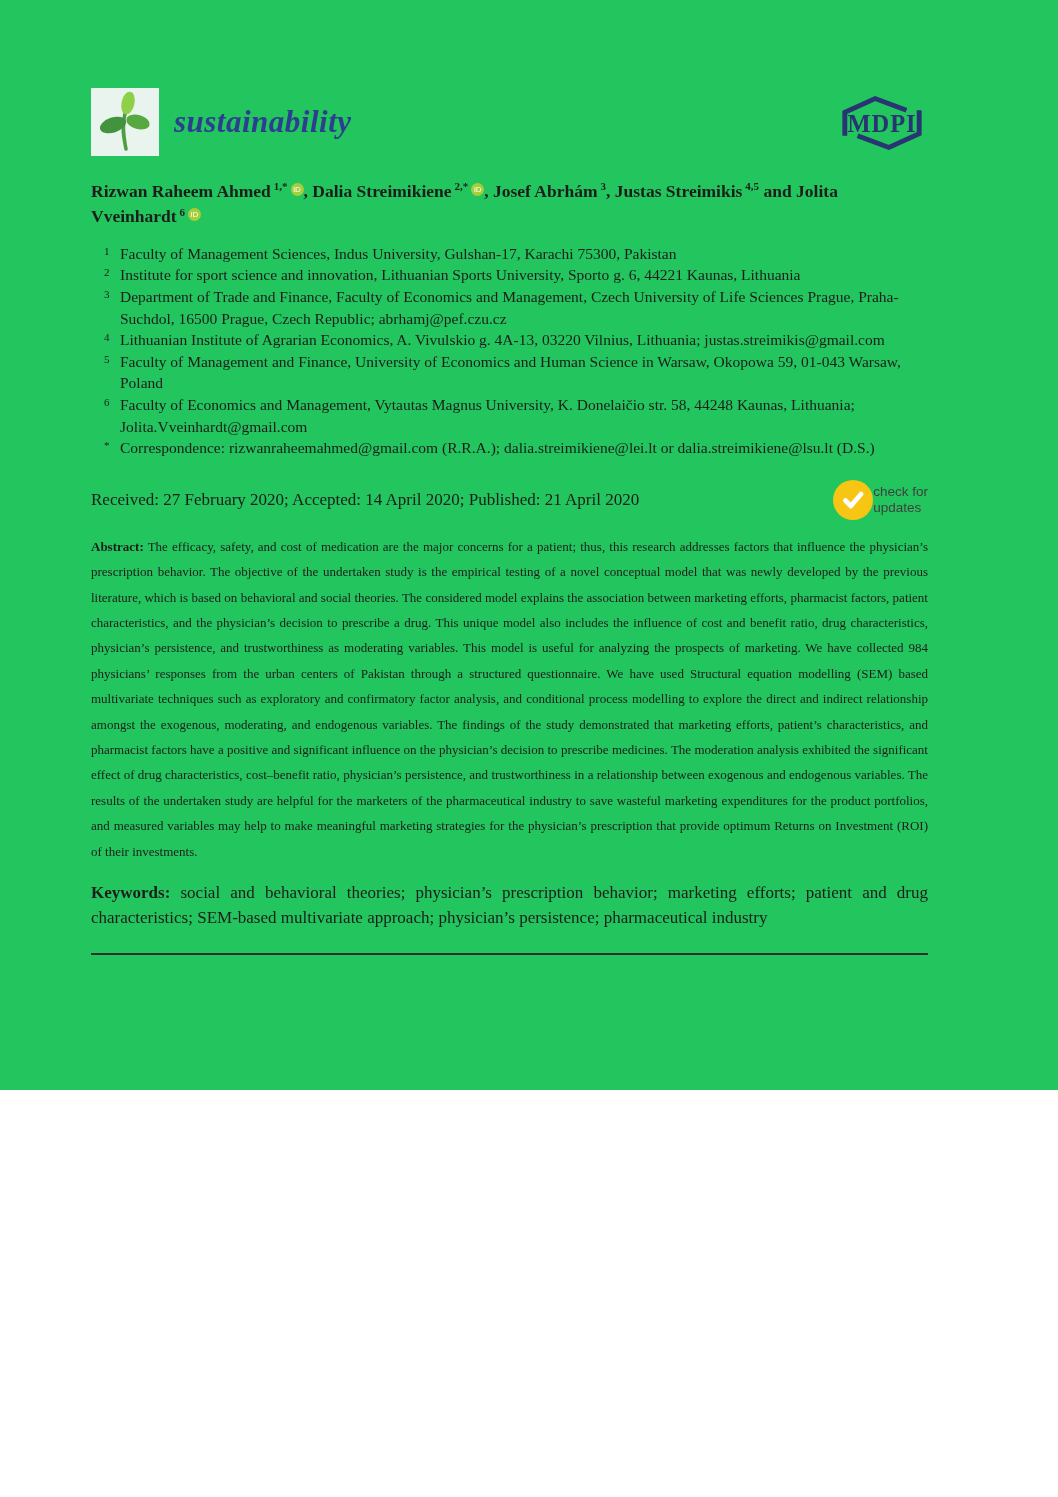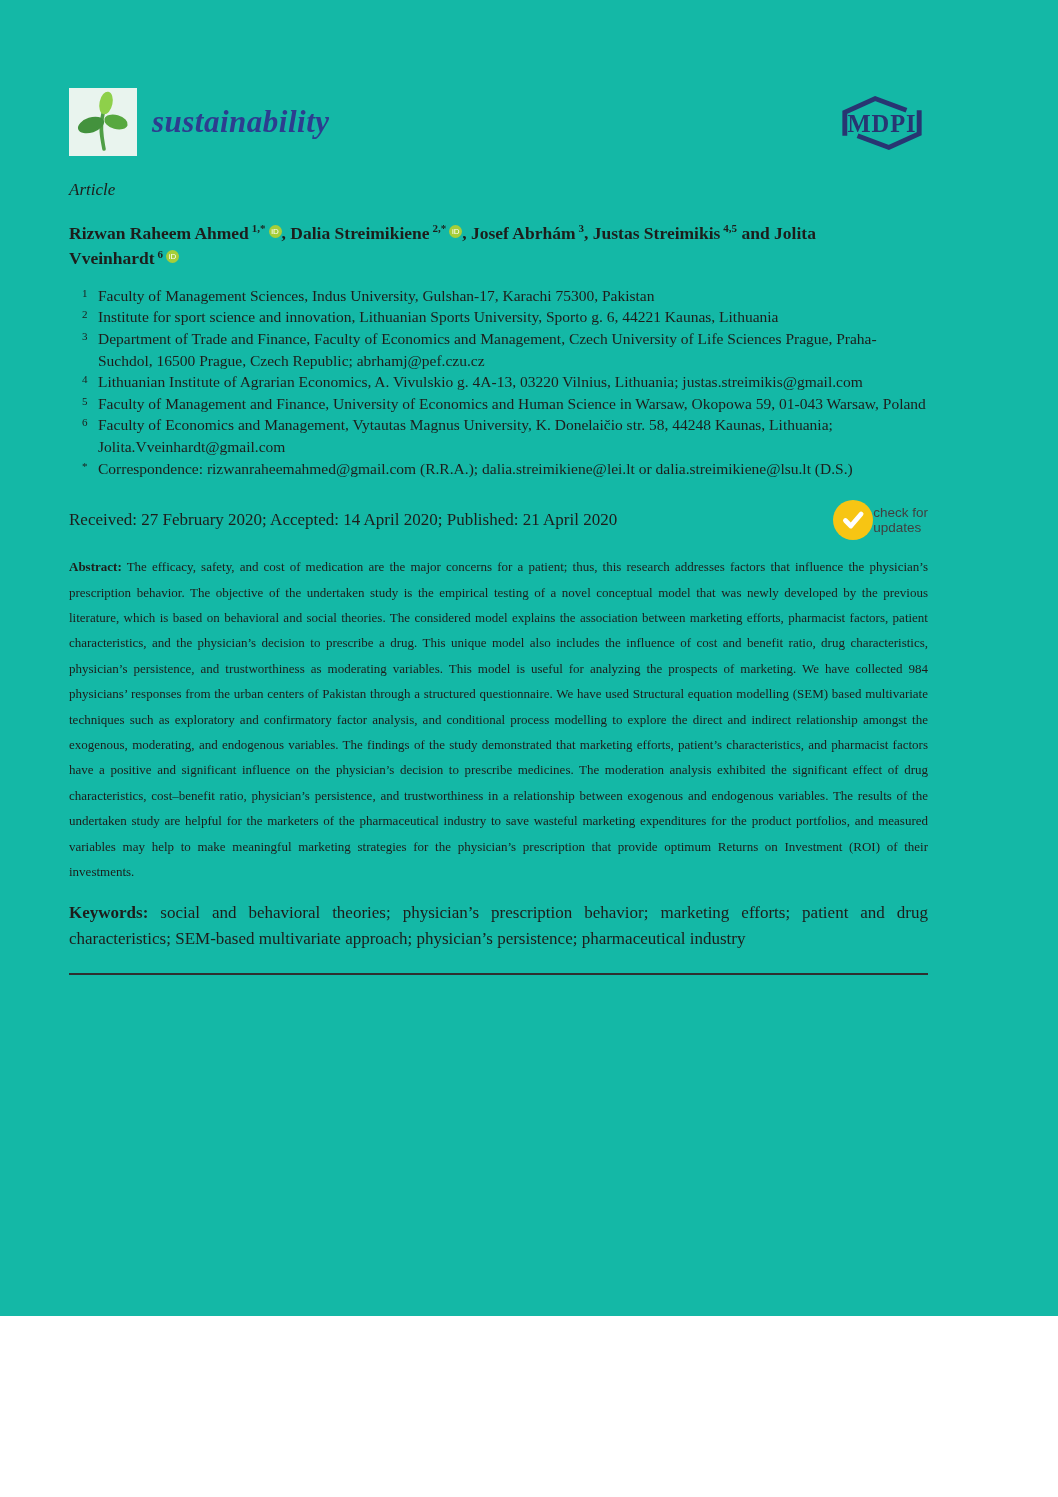--- a/index.html
+++ b/index.html
@@ -6,24 +6,24 @@
     --ink:#1d1d1b;
     --brand-blue:#2d3d8f;
     --mdpi-blue:#283572;
     --orcid-green:#a6ce39;
     --badge-yellow:#f7c513;
     --mint:#e9f4ee;
   }
   *{margin:0;padding:0;box-sizing:border-box;}
   html,body{background:#ffffff;}
   .page{
-    width:1058px;height:1316px;position:relative;overflow:hidden;
-    background:#14b8a6;color:var(--ink);
+    width:1058px;height:1090px;position:relative;overflow:hidden;
+    background:#22c55e;color:var(--ink);
     font-family:"Liberation Serif", serif;
-    padding:88px 130px 0 69px;
+    padding:88px 130px 0 91px;
   }
   
   .header{display:flex;justify-content:space-between;align-items:flex-start;height:70px;}
   .brand{display:flex;align-items:center;gap:15px;}
   .brand-icon{width:68px;height:68px;background:var(--mint);display:flex;align-items:center;justify-content:center;}
   .brand-name{font-size:31px;font-weight:bold;font-style:italic;color:var(--brand-blue);letter-spacing:.5px;}
   .mdpi-logo{margin-top:7px;}
   
   .article-label{font-style:italic;font-size:17px;margin-top:22px;}
   .title{font-size:28.5px;font-weight:bold;line-height:1.24;max-width:750px;margin-top:5px;}
@@ -79,21 +79,20 @@
     </div>
     <div class="mdpi-logo">
       <svg width="92" height="56" viewBox="0 0 94 56">
         <polyline points="9,41 9,17 40,3 72,15" fill="none" stroke="#283572" stroke-width="5" stroke-linejoin="miter"></polyline>
         <polyline points="85,15 85,39 54,53 22,41" fill="none" stroke="#283572" stroke-width="5" stroke-linejoin="miter"></polyline>
         <text x="47" y="37" text-anchor="middle" font-family="Liberation Serif, serif" font-size="25" font-weight="bold" fill="#283572" letter-spacing="1">MDPI</text>
       </svg>
     </div>
   </div>
 
-  <div class="article-label">Article</div>
 
   <div class="authors"><span><span>Rizwan Raheem Ahmed</span><sup class="a-sup">1,*</sup><span class="orcid">iD</span></span>, <span><span>Dalia Streimikiene</span><sup class="a-sup">2,*</sup><span class="orcid">iD</span></span>, <span><span>Josef Abrhám</span><sup class="a-sup">3</sup></span>, <span><span>Justas Streimikis</span><sup class="a-sup">4,5</sup></span> and <span><span>Jolita Vveinhardt</span><sup class="a-sup">6</sup><span class="orcid">iD</span></span></div>
 
   <div class="affiliations">
       <div class="aff-row">
         <span class="aff-num">1</span>
         <span class="aff-text">Faculty of Management Sciences, Indus University, Gulshan-17, Karachi 75300, Pakistan</span>
       </div>
       <div class="aff-row">
         <span class="aff-num">2</span>

